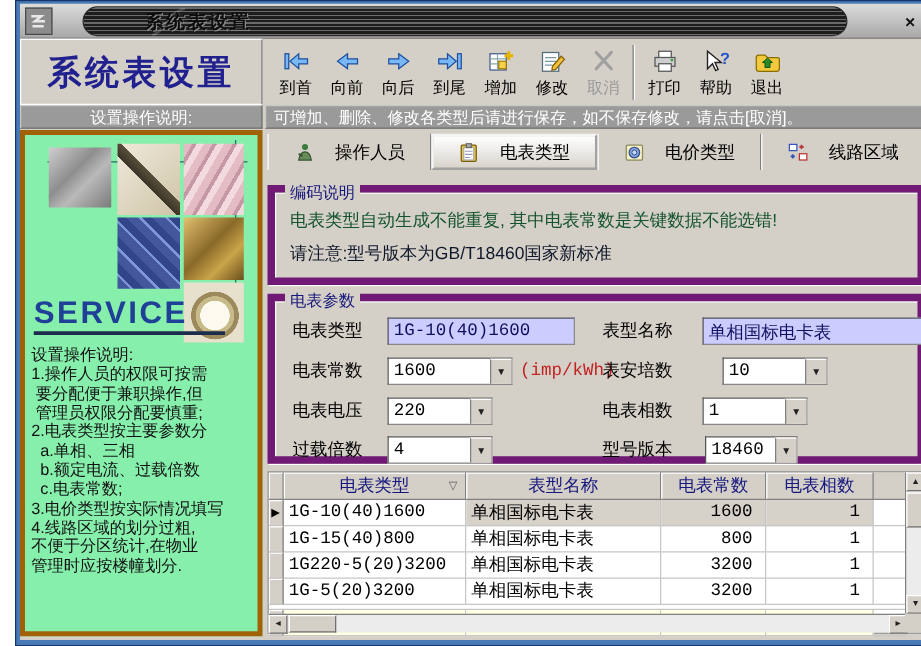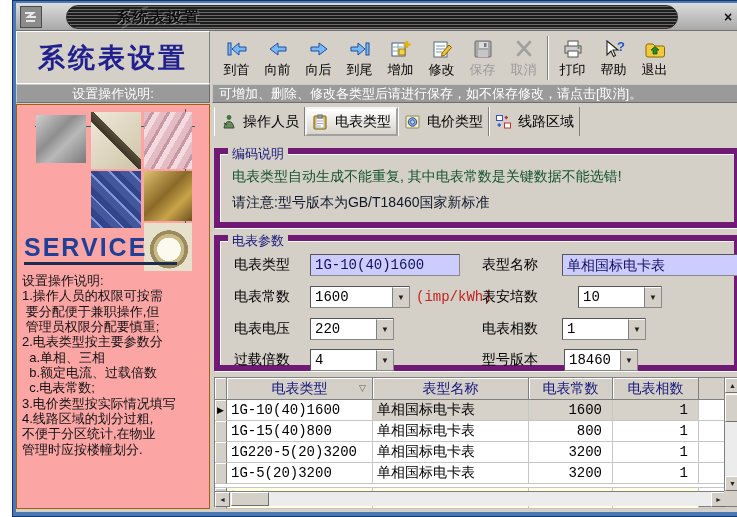--- a/index.html
+++ b/index.html
@@ -39,22 +39,22 @@
   .tsep { width:2px; height:44px; margin:0 3px; border-left:1px solid #808080; border-right:1px solid #fff; }
 
   
   .subheader-row { position:absolute; left:0; top:81px; width:729px; height:20px; }
   .graybar { background:#9a9a9a; color:#fff; font-size:13px; height:19px; line-height:18px;
              border:1px solid; border-color:#c8c8c8 #6e6e6e #6e6e6e #c8c8c8; }
   .sidebar-caption { position:absolute; left:0; top:0; width:194px; text-align:center; }
   .message-bar { position:absolute; left:196px; top:0; width:533px; padding-left:6px; }
 
   
-  .sidebar { position:absolute; left:0; top:101px; width:194px; height:405px; background:#fca5a5;
-             border:1px solid #a16207; overflow:hidden; }
+  .sidebar { position:absolute; left:0; top:101px; width:194px; height:405px; background:#86efac;
+             border:4px solid #a16207; overflow:hidden; }
   .collage-hline { position:absolute; left:18px; top:21px; width:160px; height:0;
              border-top:1px solid #2e6868; }
   .collage-vline { position:absolute; left:168px; top:4px; width:0; height:150px;
              border-left:1px solid #2e6868; }
   .tile { position:absolute; }
   .tile-tools { left:19px; top:10px; width:50px; height:48px;
       background:linear-gradient(135deg,#cfcfcf 0%,#8e8e8e 40%,#b9b9b9 60%,#7a7a7a 100%); }
   .tile-pen { left:74px; top:7px; width:50px; height:57px;
       background:linear-gradient(45deg,transparent 44%,#3a3428 44%,#5a4f3a 56%,transparent 56%),
                  linear-gradient(135deg,#efe9da,#cfc4a8); }
@@ -68,21 +68,21 @@
       background:radial-gradient(circle at 52% 55%,#fcf9ef 0 32%,#c9ba8a 33% 42%,#9c8a5c 43% 52%,#e7e0cc 53%); }
   .service-text { position:absolute; left:7px; top:128px; font-size:25px; font-weight:bold;
       color:#1f4096; letter-spacing:2px; border-bottom:3px solid #1c2c4c; padding-right:30px; }
   .instructions { position:absolute; left:5px; top:168px; width:186px; font-size:13px;
       color:#111; line-height:1.18; white-space:pre-wrap; }
 
   
   .main { position:absolute; left:196px; top:101px; width:533px; height:405px; background:#d4d0c8; }
 
   .tabbar { position:absolute; left:2px; top:3px; height:29px; display:flex; align-items:stretch; }
-  .tab { display:flex; align-items:center; gap:6px; padding:0 5px; font-size:14px; color:#000;
+  .tab { display:flex; align-items:center; gap:16px; padding:0 20px; font-size:14px; color:#000;
          border-right:1px solid #808080; border-left:1px solid #fff; }
   .tab.selected { border:2px outset #f5f5f5; background:linear-gradient(#ffffff,#d8d4cc); }
   .tab .ticon { display:flex; }
 
   .groupbox { position:absolute; border:6px solid #701a75; box-shadow:1px 1px 0 #ffffff inset, 1px 1px 0 #ffffff;padding-left:32px; }
   .gb-legend { position:absolute; top:-9px; left:8px; background:#d4d0c8; padding:0 4px;
                font-size:13px; color:#15157a; }
   .gb-encoding { left:2px; top:44px; width:526px; height:80px; }
   .enc-line1 { position:absolute; left:12px; top:14px; font-size:14px; color:#14532d; }
   .enc-line2 { position:absolute; left:12px; top:40px; font-size:14px; color:#0f172a; }
@@ -217,31 +217,20 @@
         <span class="ic">
           <svg width="24" height="20" viewBox="0 0 24 20">
                 <rect x="4" y="3" width="13" height="15" fill="#fff" stroke="#556a7a"></rect>
                 <path d="M6 7 H15 M6 10 H15 M6 13 H12" stroke="#7a98a8" stroke-width="1"></path>
                 <path d="M12 14 L19 6 L21.5 8.5 L14.5 16.5 L11.5 17.2 Z" fill="#f0c040" stroke="#8a6000"></path>
               </svg>
         </span>
         <span class="lbl">修改</span>
       </div>
 
-      <div class="tbtn disabled">
-        <span class="ic">
-          <svg width="24" height="20" viewBox="0 0 24 20">
-                <rect x="4" y="2" width="16" height="16" rx="1" fill="#a8a8a8" stroke="#6e6e6e"></rect>
-                <rect x="8" y="3" width="9" height="6" fill="#dcdcdc"></rect>
-                <rect x="7" y="11" width="10" height="7" fill="#c6c6c6"></rect>
-                <rect x="13" y="4" width="2.5" height="4" fill="#787878"></rect>
-              </svg>
-        </span>
-        <span class="lbl">保存</span>
-      </div>
 
       <div class="tbtn disabled">
         <span class="ic">
           <svg width="24" height="20" viewBox="0 0 24 20">
                 <path d="M6 3 L18 16 M18 3 L6 16" stroke="#a0a0a0" stroke-width="2.6" stroke-linecap="round"></path>
               </svg>
         </span>
         <span class="lbl">取消</span>
       </div>
 

